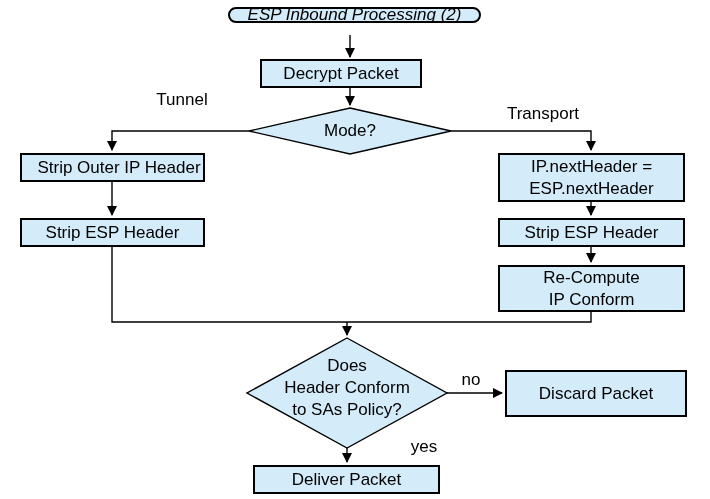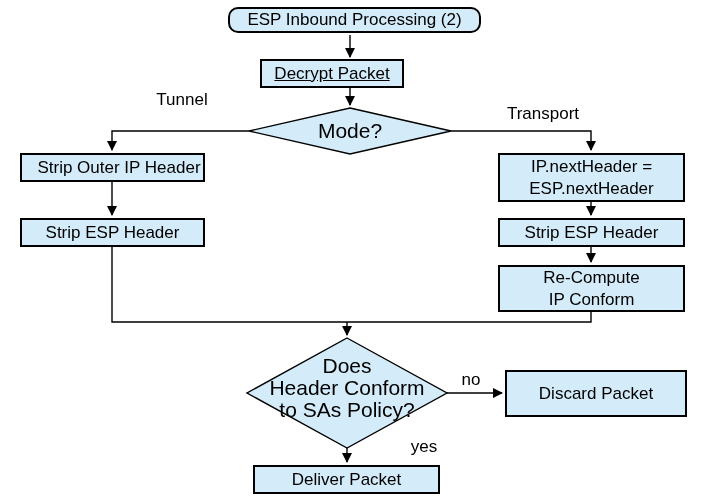--- a/index.html
+++ b/index.html
@@ -52,21 +52,21 @@
     white-space: nowrap;
   }
   .terminator { border-radius: 10px; }
   .diamond-text {
     position: absolute;
     display: flex;
     flex-direction: column;
     align-items: center;
     justify-content: center;
     text-align: center;
-    font-size: 21px;
+    font-size: 17px;
     line-height: 22px;
     white-space: nowrap;
   }
   .edge-label {
     position: absolute;
     font-size: 17px;
     line-height: 22px;
     text-align: center;
     white-space: nowrap;
   }
@@ -104,25 +104,25 @@
     <line class="wire" x1="347" y1="322" x2="347" y2="335" marker-end="url(#arrow)"></line>
 
     <line class="wire" x1="447" y1="393" x2="502" y2="393" marker-end="url(#arrow)"></line>
 
     <line class="wire" x1="347" y1="448" x2="347" y2="462" marker-end="url(#arrow)"></line>
 
     <polygon class="shape" points="350,108 451,131 350,154 249,131"></polygon>
     <polygon class="shape" points="347,338 447,393 347,448 247,393"></polygon>
   </svg>
 
-  <div class="node terminator" style="left:228px; top:7px; width:253px; height:26px;">
+  <div class="node terminator" style="left:228px; top:7px; width:253px; height:16px;font-style:italic;">
     <span>ESP Inbound Processing (2)</span>
   </div>
 
-  <div class="node" style="left:260px; top:59px; width:144px; height:29px;text-decoration:underline;">
+  <div class="node" style="left:260px; top:59px; width:162px; height:29px;">
     <span>Decrypt Packet</span>
   </div>
 
   <div class="diamond-text" style="left:250px; top:109px; width:200px; height:44px;">
     <span>Mode?</span>
   </div>
 
   <div class="edge-label" style="left:146px; top:89px; width:72px;">Tunnel</div>
   <div class="edge-label" style="left:485px; top:103px; width:80px;margin-left:18px;">Transport</div>
 

